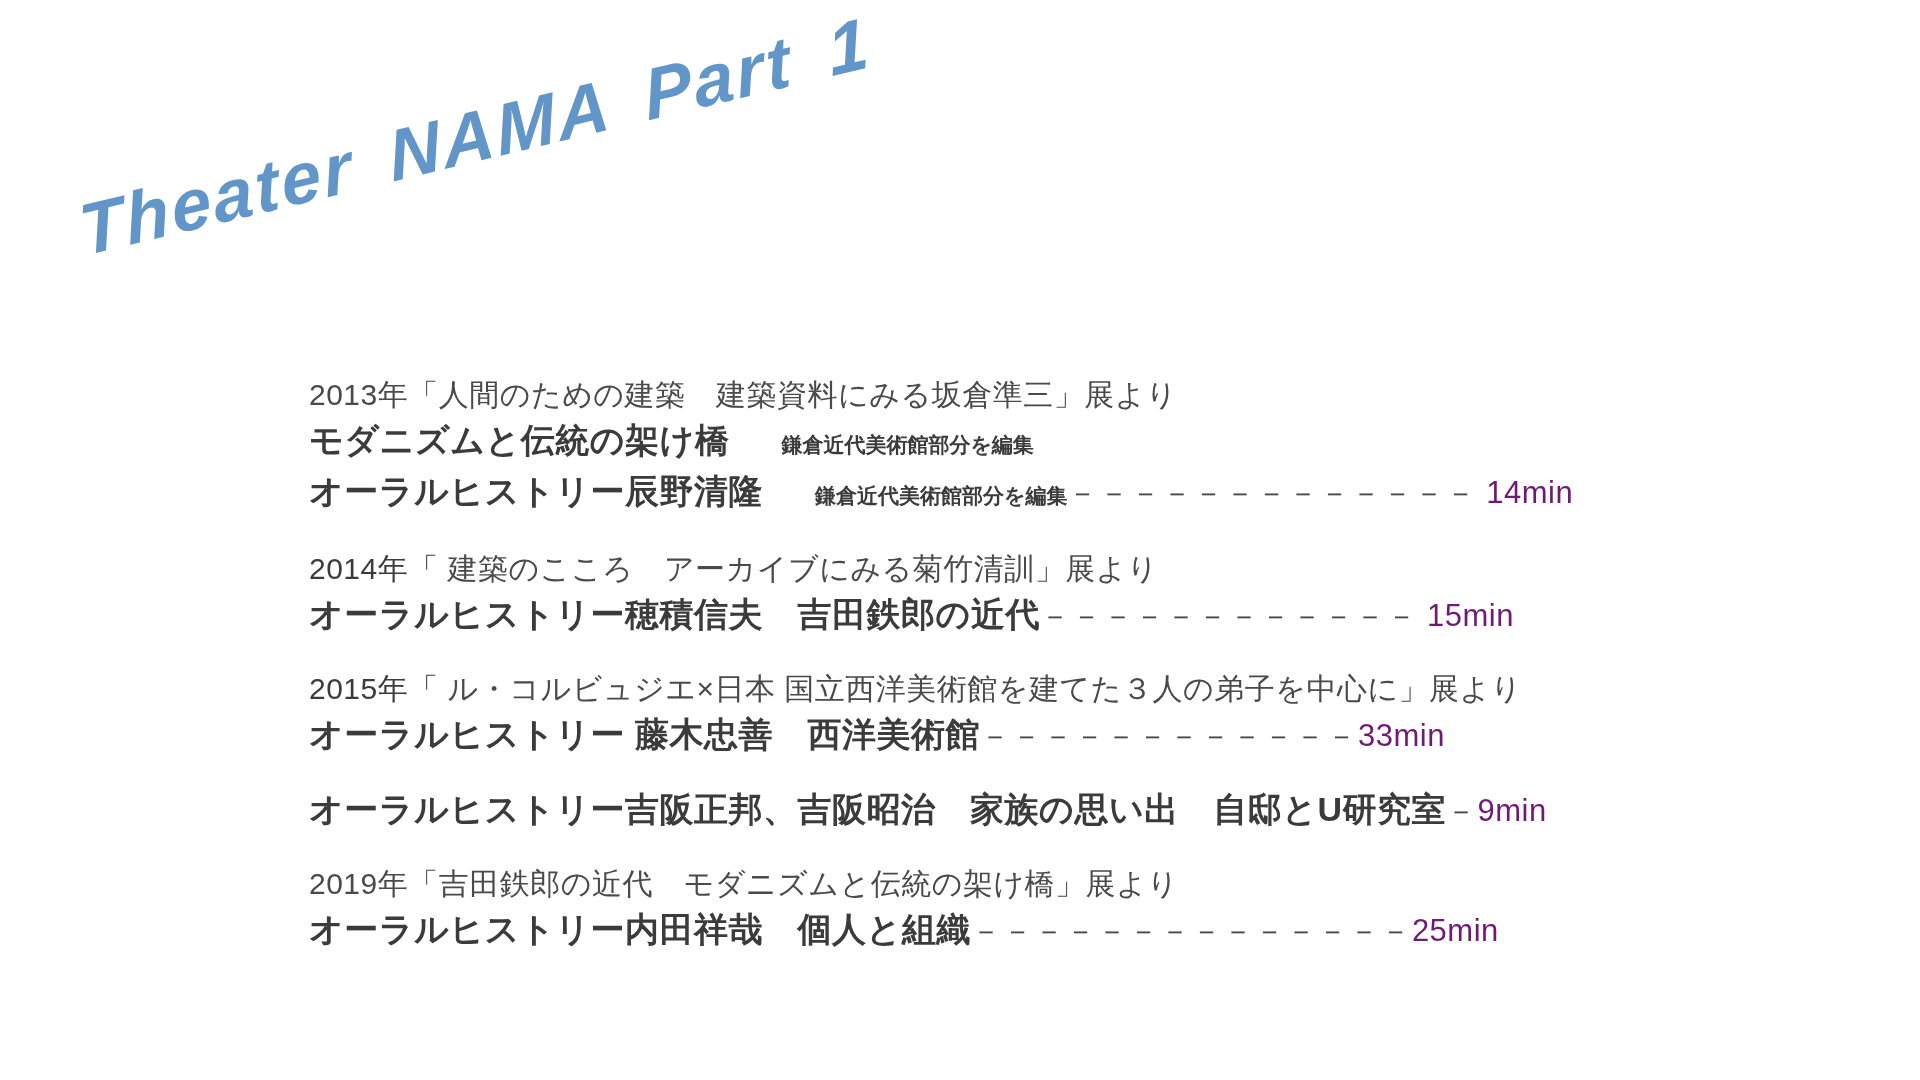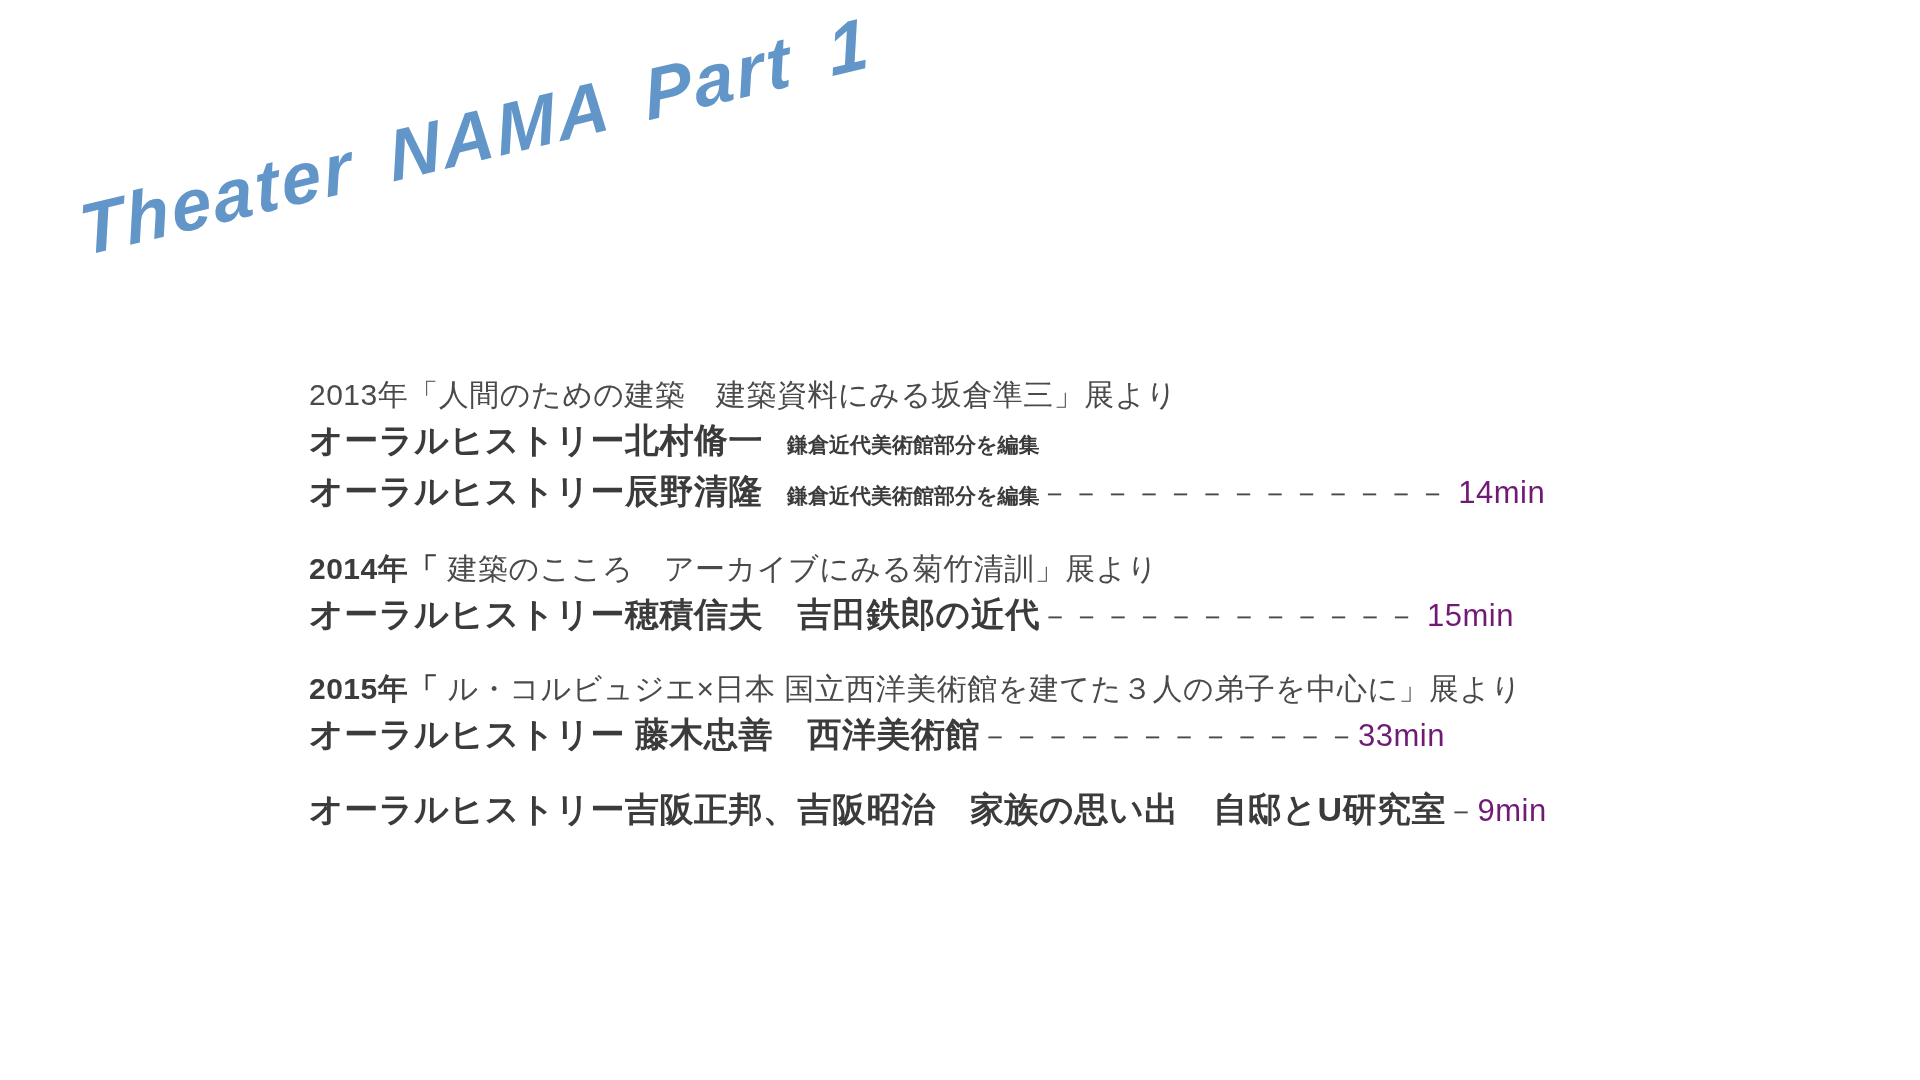--- a/index.html
+++ b/index.html
@@ -48,34 +48,34 @@
   .block { margin: 0 0 27px 0; }
   .exhibition {
     margin: 0;
     font-size: 30px;
     line-height: 45px;
     font-weight: 400;
     color: #4a4a4a;
     letter-spacing: 0.5px;
     white-space: nowrap;
   }
-  .exhibition .year-bold { font-weight: 700; color: #3c3c3c; }
+  .exhibition .year-bold { font-weight: 400; color: #3c3c3c; }
   .item {
     margin: 0;
     font-size: 34px;
     line-height: 47px;
     font-weight: 700;
     color: #3b3b3b;
     letter-spacing: 0.5px;
     white-space: nowrap;
   }
   .item-note {
     font-size: 21px;
     font-weight: 700;
-    margin-left: 24px;
+    margin-left: 52px;
     letter-spacing: 0;
   }
   .dashes {
     font-weight: 400;
     font-size: 30px;
     color: #4a4a4a;
     letter-spacing: 1.5px;
   }
   .duration {
     font-weight: 400;
@@ -88,33 +88,37 @@
 <body>
 
 <div class="canvas">
 
   <div class="page-title">Theater NAMA Part 1</div>
 
   <main class="program">
 
     <section class="block">
       <p class="exhibition"><span>2013年「</span><span>人間のための建築　建築資料にみる坂倉準三」展より</span></p>
-      <p class="item"><span>オーラルヒストリー北村脩一</span><span class="item-note">鎌倉近代美術館部分を編集</span></p>
+      <p class="item"><span>モダニズムと伝統の架け橋</span><span class="item-note">鎌倉近代美術館部分を編集</span></p>
       <p class="item"><span>オーラルヒストリー辰野清隆</span><span class="item-note">鎌倉近代美術館部分を編集</span><span class="dashes">－－－－－－－－－－－－－</span><span class="duration"> 14min</span></p>
     </section>
 
     <section class="block">
       <p class="exhibition"><span class="year-bold">2014年「</span><span> 建築のこころ　アーカイブにみる菊竹清訓」展より</span></p>
       <p class="item"><span>オーラルヒストリー穂積信夫　吉田鉄郎の近代</span><span class="dashes">－－－－－－－－－－－－</span><span class="duration"> 15min</span></p>
     </section>
 
     <section class="block">
       <p class="exhibition"><span class="year-bold">2015年「</span><span> ル・コルビュジエ×日本 国立西洋美術館を建てた３人の弟子を中心に」展より</span></p>
       <p class="item"><span>オーラルヒストリー 藤木忠善　西洋美術館</span><span class="dashes">－－－－－－－－－－－－</span><span class="duration">33min</span></p>
     </section>
 
     <section class="block">
       <p class="item"><span>オーラルヒストリー吉阪正邦、吉阪昭治　家族の思い出　自邸とU研究室</span><span class="dashes">－</span><span class="duration">9min</span></p>
     </section>
 
+    <section class="block">
+      <p class="exhibition"><span>2019年「</span><span>吉田鉄郎の近代　モダニズムと伝統の架け橋」展より</span></p>
+      <p class="item"><span>オーラルヒストリー内田祥哉　個人と組織</span><span class="dashes">－－－－－－－－－－－－－－</span><span class="duration">25min</span></p>
+    </section>
 
   </main>
 </div>
 
 </body></html>

